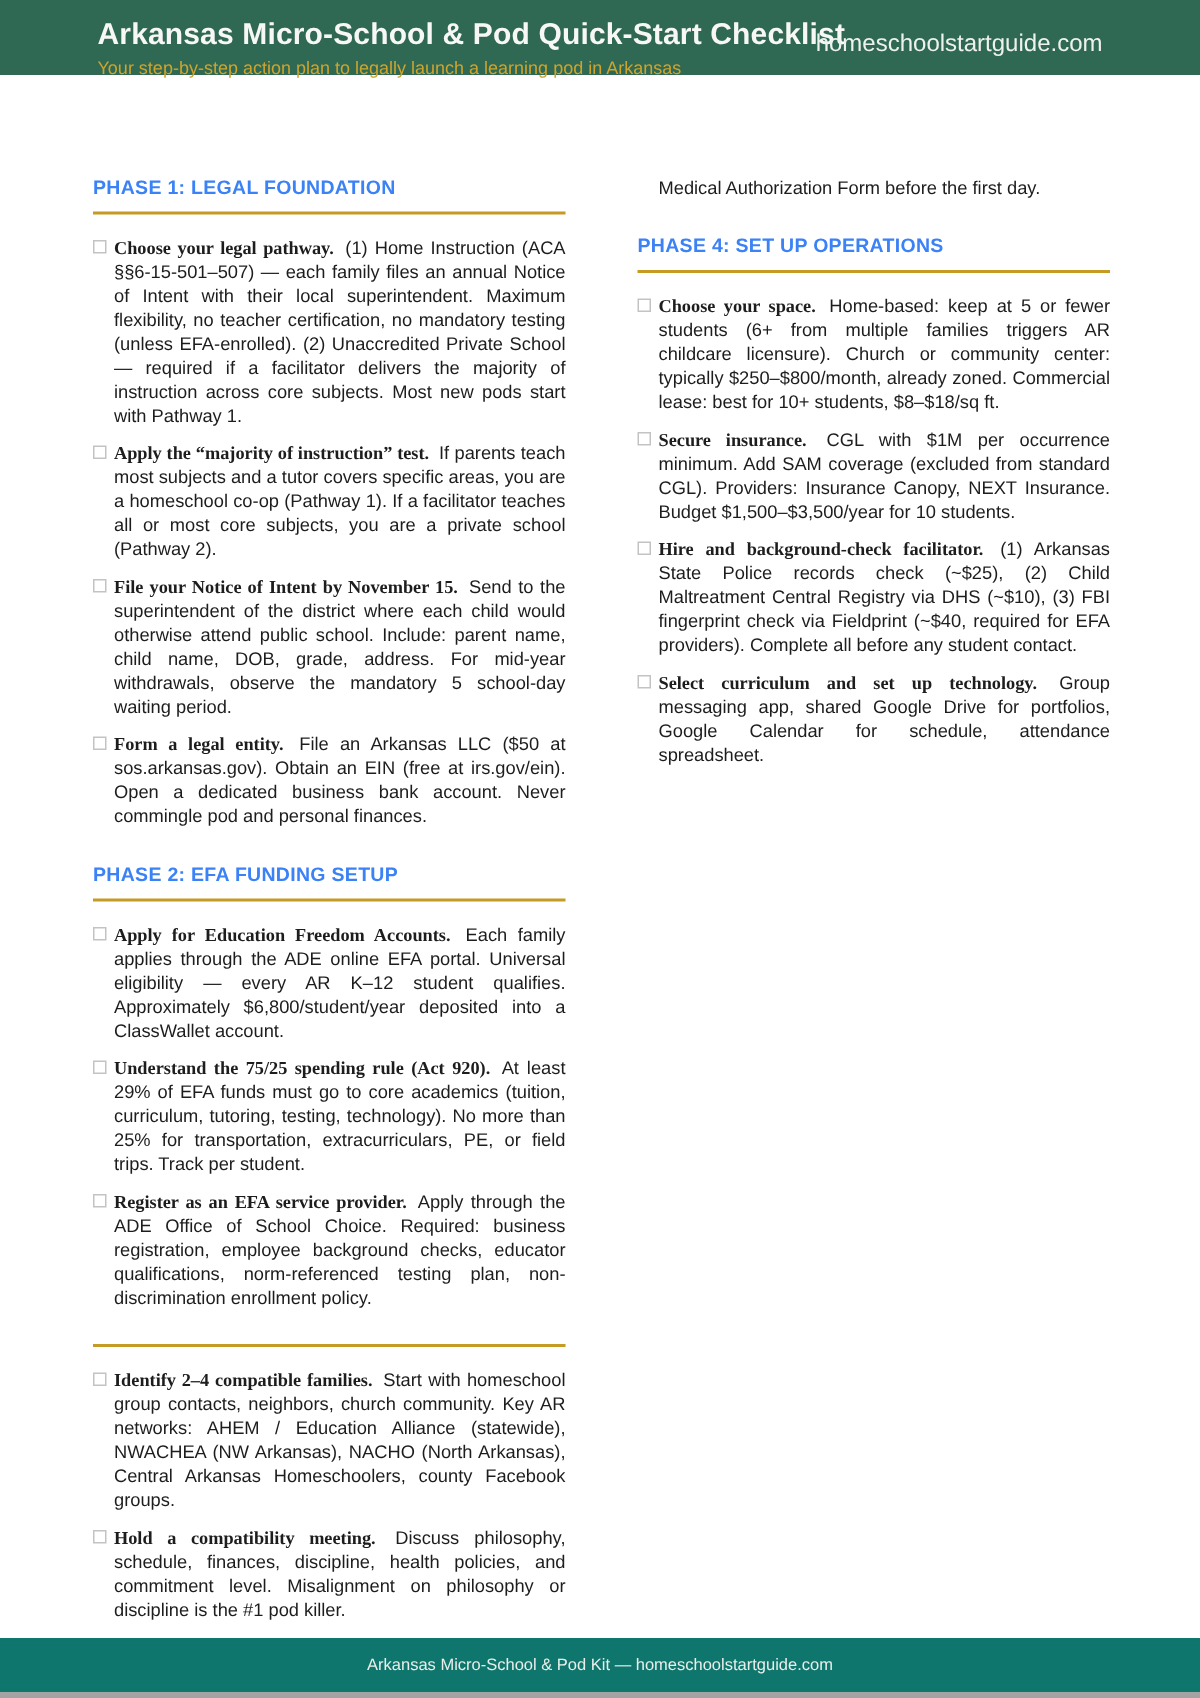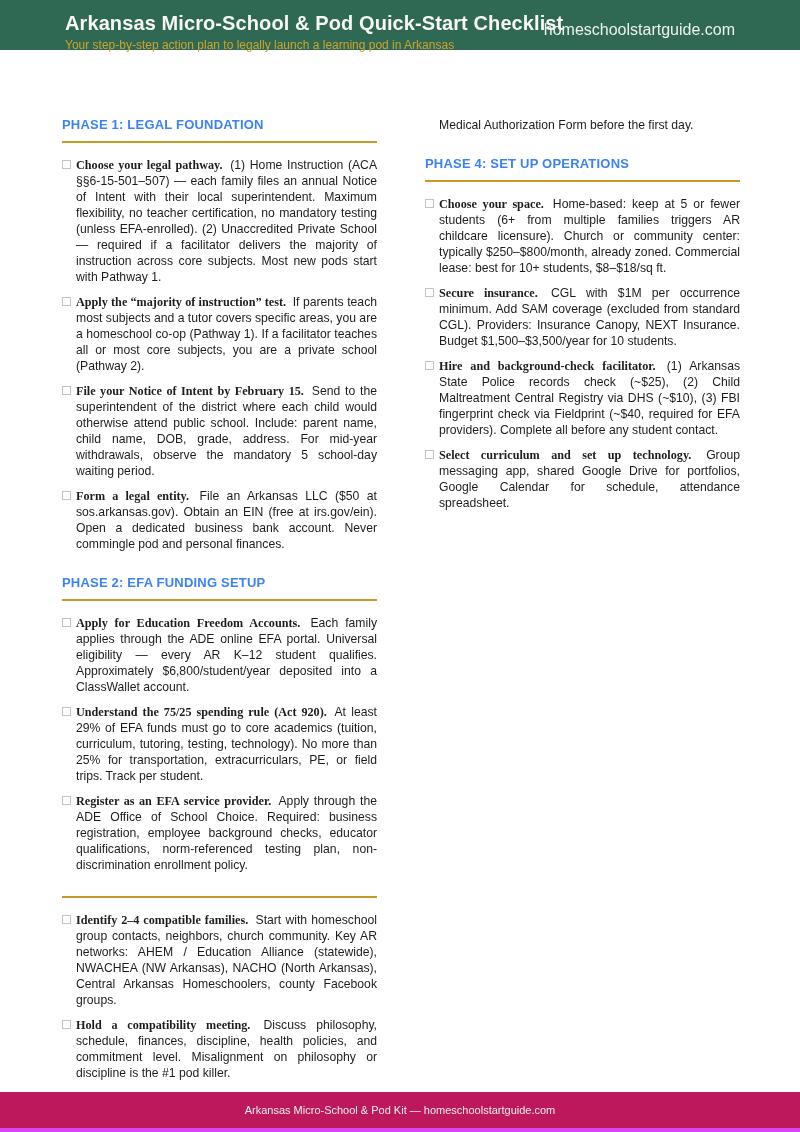--- a/index.html
+++ b/index.html
@@ -44,21 +44,21 @@
     border:1px solid #c3c3c3; background:#ffffff; display:block;
   }
   .item b { font-weight:bold; margin-right:3px;font-family:Liberation Serif, serif; }
   .continuation {
     padding-left:14px; font-size:12.2px; line-height:16px; color:#1d1d1d;
     margin-bottom:12px; text-align:justify;
   }
   
   .footer {
     position:absolute; left:0; right:0; bottom:0; height:40px;
-    background:#be185d; border-bottom:4px solid #d946ef;
+    background:#0f766e; border-bottom:4px solid #a3a3a3;
     display:flex; align-items:center; justify-content:center;
   }
   .footer .footer-text { color:#e9efe9; font-size:11px; }
 </style>
 </head>
 <body>
 
 <div class="page">
 
   <div class="header">
@@ -79,21 +79,21 @@
           <b>Choose your legal pathway.</b>
           <span>(1) Home Instruction (ACA §§6-15-501–507) — each family files an annual Notice of Intent with their local superintendent. Maximum flexibility, no teacher certification, no mandatory testing (unless EFA-enrolled). (2) Unaccredited Private School — required if a facilitator delivers the majority of instruction across core subjects. Most new pods start with Pathway 1.</span>
         </div>
         <div class="item">
           <span class="checkbox"></span>
           <b>Apply the “majority of instruction” test.</b>
           <span>If parents teach most subjects and a tutor covers specific areas, you are a homeschool co-op (Pathway 1). If a facilitator teaches all or most core subjects, you are a private school (Pathway 2).</span>
         </div>
         <div class="item">
           <span class="checkbox"></span>
-          <b>File your Notice of Intent by February 15.</b>
+          <b>File your Notice of Intent by November 15.</b>
           <span>Send to the superintendent of the district where each child would otherwise attend public school. Include: parent name, child name, DOB, grade, address. For mid-year withdrawals, observe the mandatory 5 school-day waiting period.</span>
         </div>
         <div class="item">
           <span class="checkbox"></span>
           <b>Form a legal entity.</b>
           <span>File an Arkansas LLC ($50 at sos.arkansas.gov). Obtain an EIN (free at irs.gov/ein). Open a dedicated business bank account. Never commingle pod and personal finances.</span>
         </div>
       </div>
 
       <div class="section">

